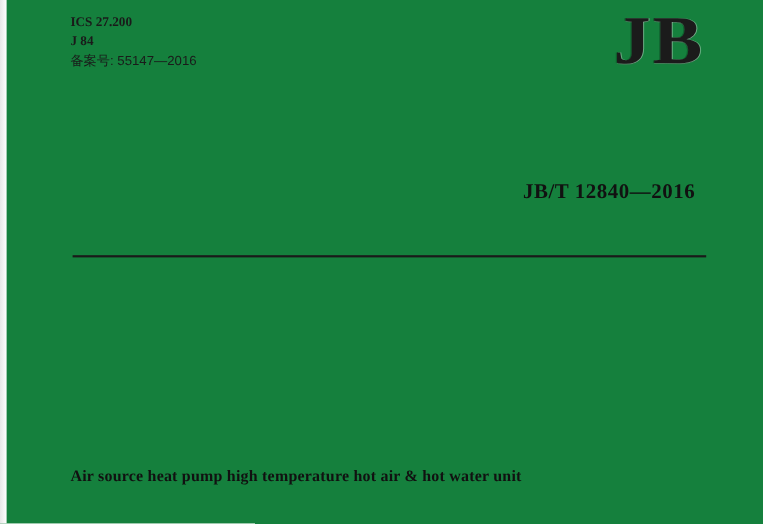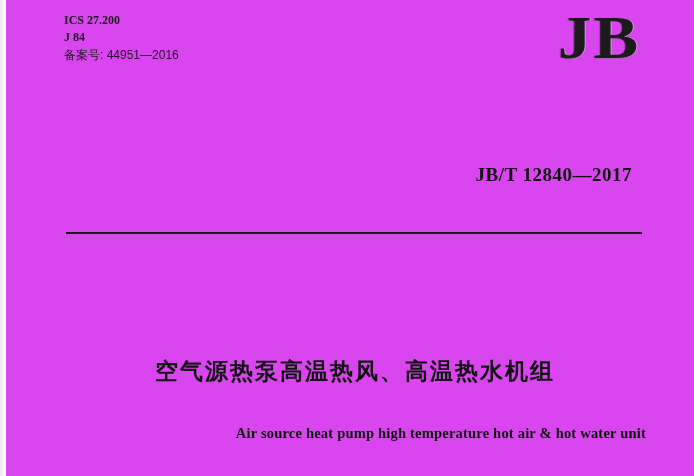--- a/index.html
+++ b/index.html
@@ -11,21 +11,21 @@
     width: 694px;
     height: 476px;
     overflow: hidden;
     font-family: "Liberation Serif", serif;
     color: #111;
   }
   .page {
     position: relative;
     width: 694px;
     height: 476px;
-    background: #d946ef;
+    background: #15803d;
     box-sizing: border-box;
   }
   
   .page:before {
     content: "";
     position: absolute;
     left: 0; top: 0; bottom: 0;
     width: 6px;
     background: linear-gradient(to right, #e8e8e8, #ffffff);
   }
@@ -112,44 +112,43 @@
     letter-spacing: 2px;
     color: #111;
     white-space: nowrap;
   }
 
   .doc-title-en {
     position: absolute;
     left: 64px;
     right: 48px;
     top: 425px;
-    text-align: right;
+    text-align: left;
     font-family: "Liberation Serif", serif;
     font-weight: bold;
     font-size: 14.5px;
     letter-spacing: 0.2px;
     color: #111;
     white-space: nowrap;
   }
 </style>
 </head>
 <body>
 
 <div class="page">
 
   <div class="codes">
     <div>ICS 27.200</div>
     <div>J 84</div>
-    <div class="cn">备案号: 44951—2016</div>
+    <div class="cn">备案号: 55147—2016</div>
   </div>
 
   <div class="jb-logo">JB</div>
 
 
-  <div class="std-number">JB/T 12840—2017</div>
+  <div class="std-number">JB/T 12840—2016</div>
 
   <div class="rule"></div>
 
-  <div class="doc-title-cn">空气源热泵高温热风、高温热水机组</div>
 
   <div class="doc-title-en">Air source heat pump high temperature hot air &amp; hot water unit</div>
 
 </div>
 
 </body></html>

